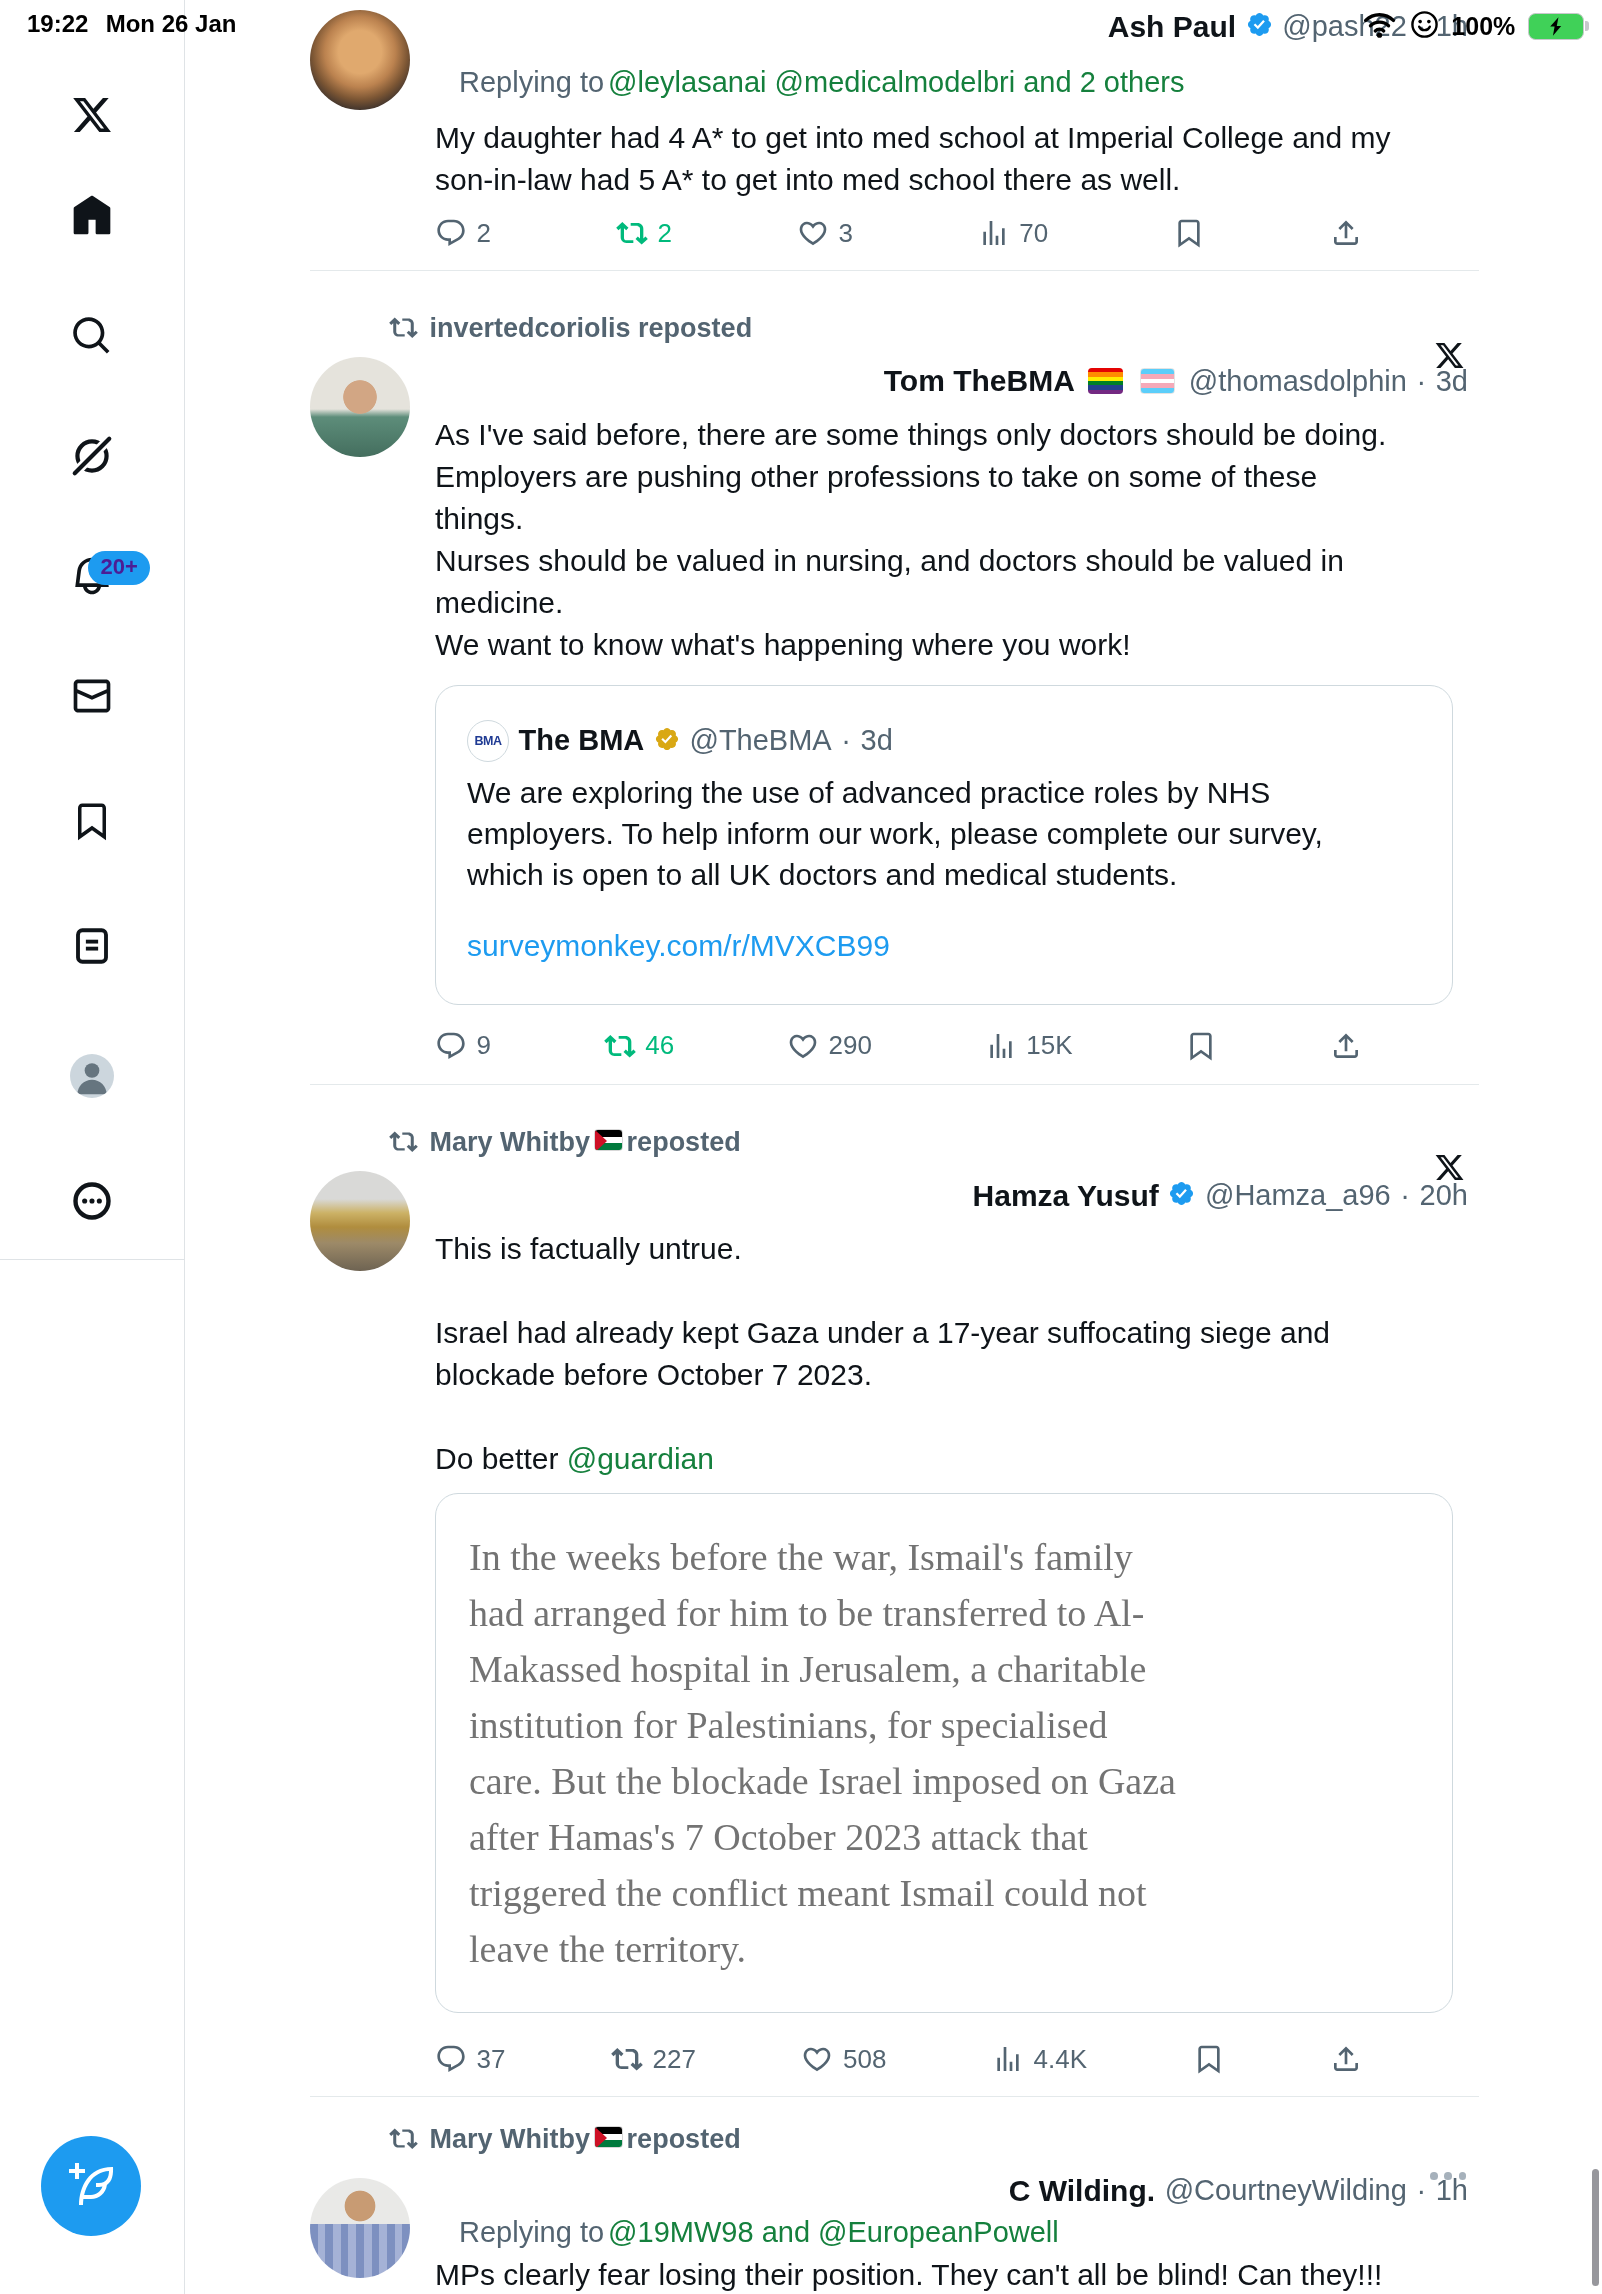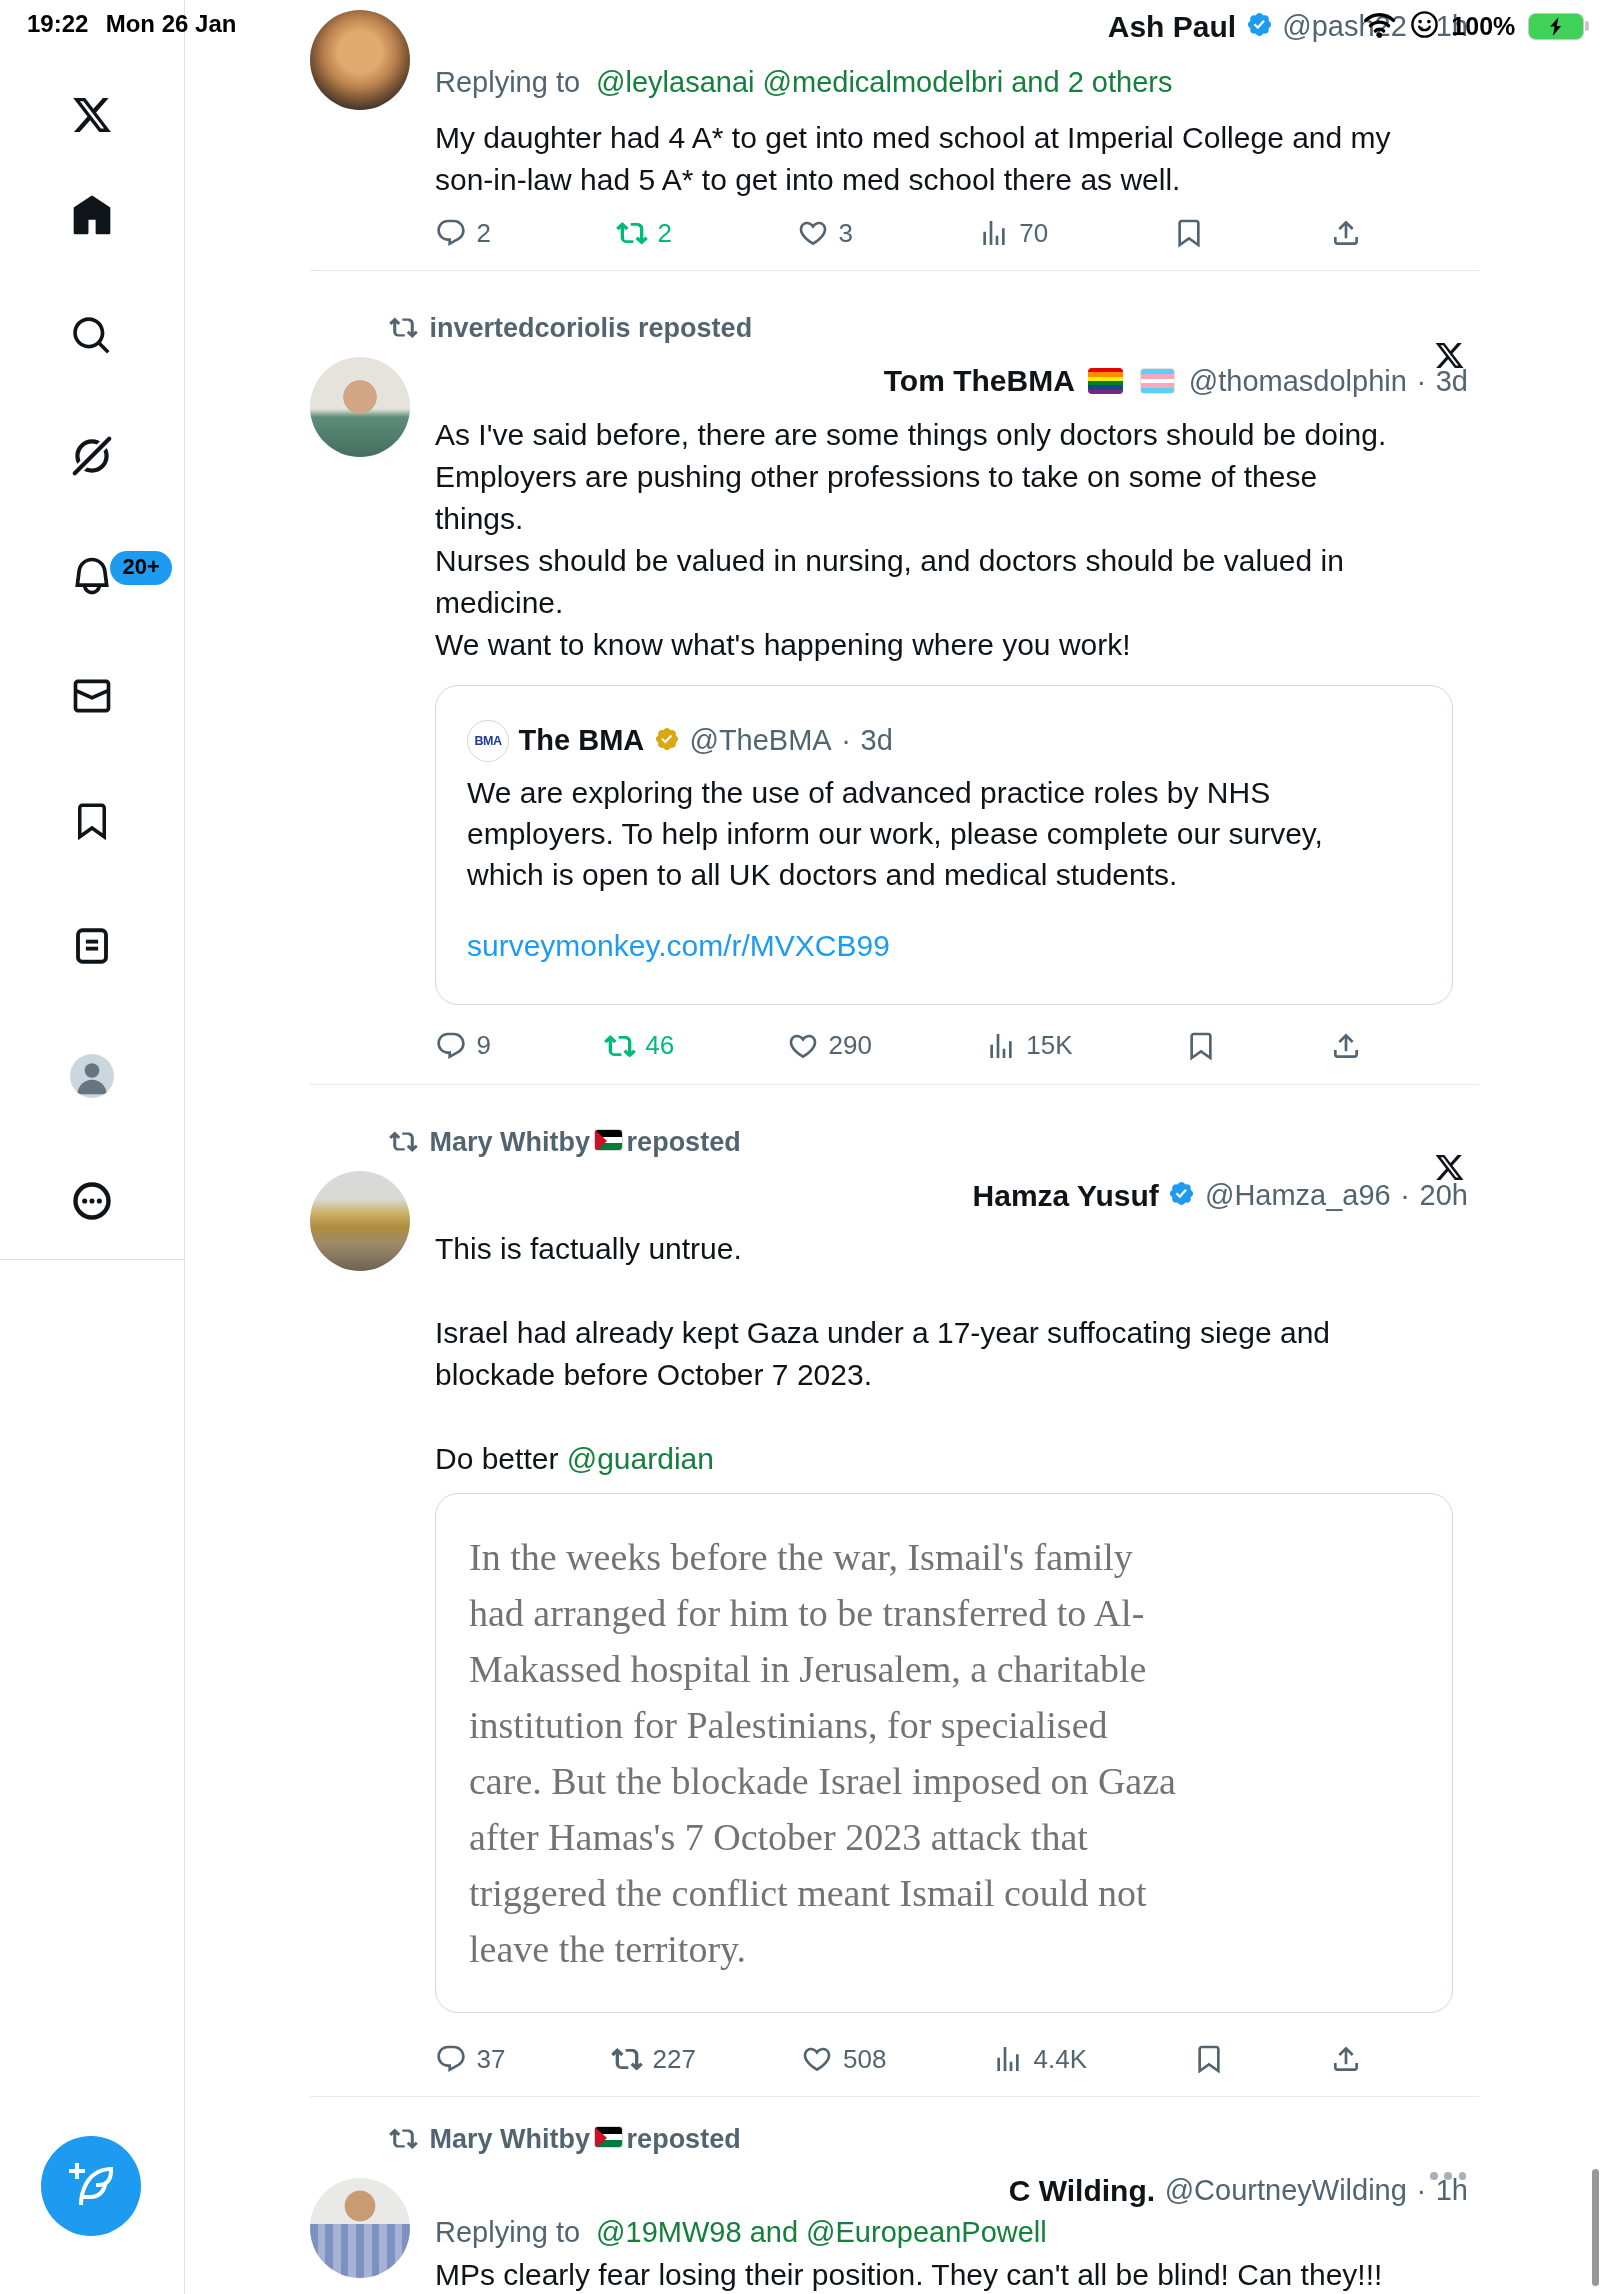--- a/index.html
+++ b/index.html
@@ -12,36 +12,36 @@
   .status-right { position:absolute; top:9.6px; right:13.4px; display:flex; align-items:center; gap:12.5px; z-index:30;}
   .status-right .pct { font-size:25px; font-weight:600; color:#000; }
   .batt { position:relative; width:56px; height:27px; border-radius:7.7px; background:#40d158; border:1.9px solid #c8c8cc; display:flex; align-items:center; justify-content:center; }
   .batt-cap { width:3.8px; height:10.6px; background:#c8c8cc; border-radius:0 2.9px 2.9px 0; margin-left:1px; }
 
   
   .sidebar { position:absolute; left:0; top:0; width:184px; height:2294px; background:#fff; z-index:10; }
   .sidebar-rule { position:absolute; left:0; top:1259px; width:184px; height:1px; background:#dfe3e6; }
   .nav-item { position:absolute; left:69px; width:46px; height:46px; display:flex; align-items:center; justify-content:center; cursor:pointer; }
   .nav-item svg { display:block; }
-  .badge { position:absolute; left:110px; top:551px; background:#1d9bf0; color:#000000; font-size:22px; font-weight:700; padding:2.9px 12.5px 4.8px; border-radius:960px; z-index:2; }
+  .badge { position:absolute; left:88px; top:551px; background:#1d9bf0; color:#4c1d95; font-size:22px; font-weight:700; padding:2.9px 12.5px 4.8px; border-radius:960px; z-index:2; }
   .nav-profile-bg { width:44px; height:44px; border-radius:50%; background:#ccd6dd; overflow:hidden; display:flex; align-items:flex-end; justify-content:center; }
   .compose { position:absolute; left:41px; top:2136px; width:100px; height:100px; border-radius:50%; background:#1d9bf0; display:flex; align-items:center; justify-content:center; border:none; cursor:pointer; }
 
   
   .feed { position:absolute; left:184px; top:0; width:1418px; height:2294px; border-left:1px solid #dfe3e6; background:#fff; }
   .tweet { position:relative; padding-left:250px; padding-right:134px; }
   .tweet .avatar { position:absolute; left:125px; width:100px; height:100px; border-radius:50%; cursor:pointer; }
   .divider { height:1px; background:#e4e9eb; margin-left:125px; margin-right:123px; }
 
   .repost-line { display:flex; gap:11.5px; margin-left:-46px; height:38px; color:#536471; font-size:27px; font-weight:700; }
   .head { display:flex; align-items:center; gap:9.6px; height:42px; cursor:pointer;justify-content:flex-end; }
   .name { font-size:30px; font-weight:700; color:#0f1419; white-space:nowrap; }
   .handle { font-size:29px; color:#536471; white-space:nowrap; }
   .dot { font-size:29px; color:#536471; }
-  .replying { height:42px; font-size:29px; color:#536471; display:flex; align-items:center; gap:16px; }
+  .replying { height:42px; font-size:29px; color:#536471; display:flex; align-items:center; gap:4px;margin-left:24px; }
   .link { color:#15803d; cursor:pointer; }
   .body { font-size:30px; line-height:42px; color:#0f1419; white-space:pre-line; cursor:pointer; }
 
   .corner-x { position:absolute; left:1249px; cursor:pointer; }
   .corner-more { position:absolute; left:1245px; display:flex; gap:6.7px; cursor:pointer; }
   .corner-more i { width:7.7px; height:7.7px; border-radius:50%; background:#a6b1bb; }
 
   
   .qcard { width:1018px; border:1px solid #cfd9de; border-radius:23px; background:#fff; cursor:pointer; }
   .qcard-inner { padding:33px 31px 38px; }

